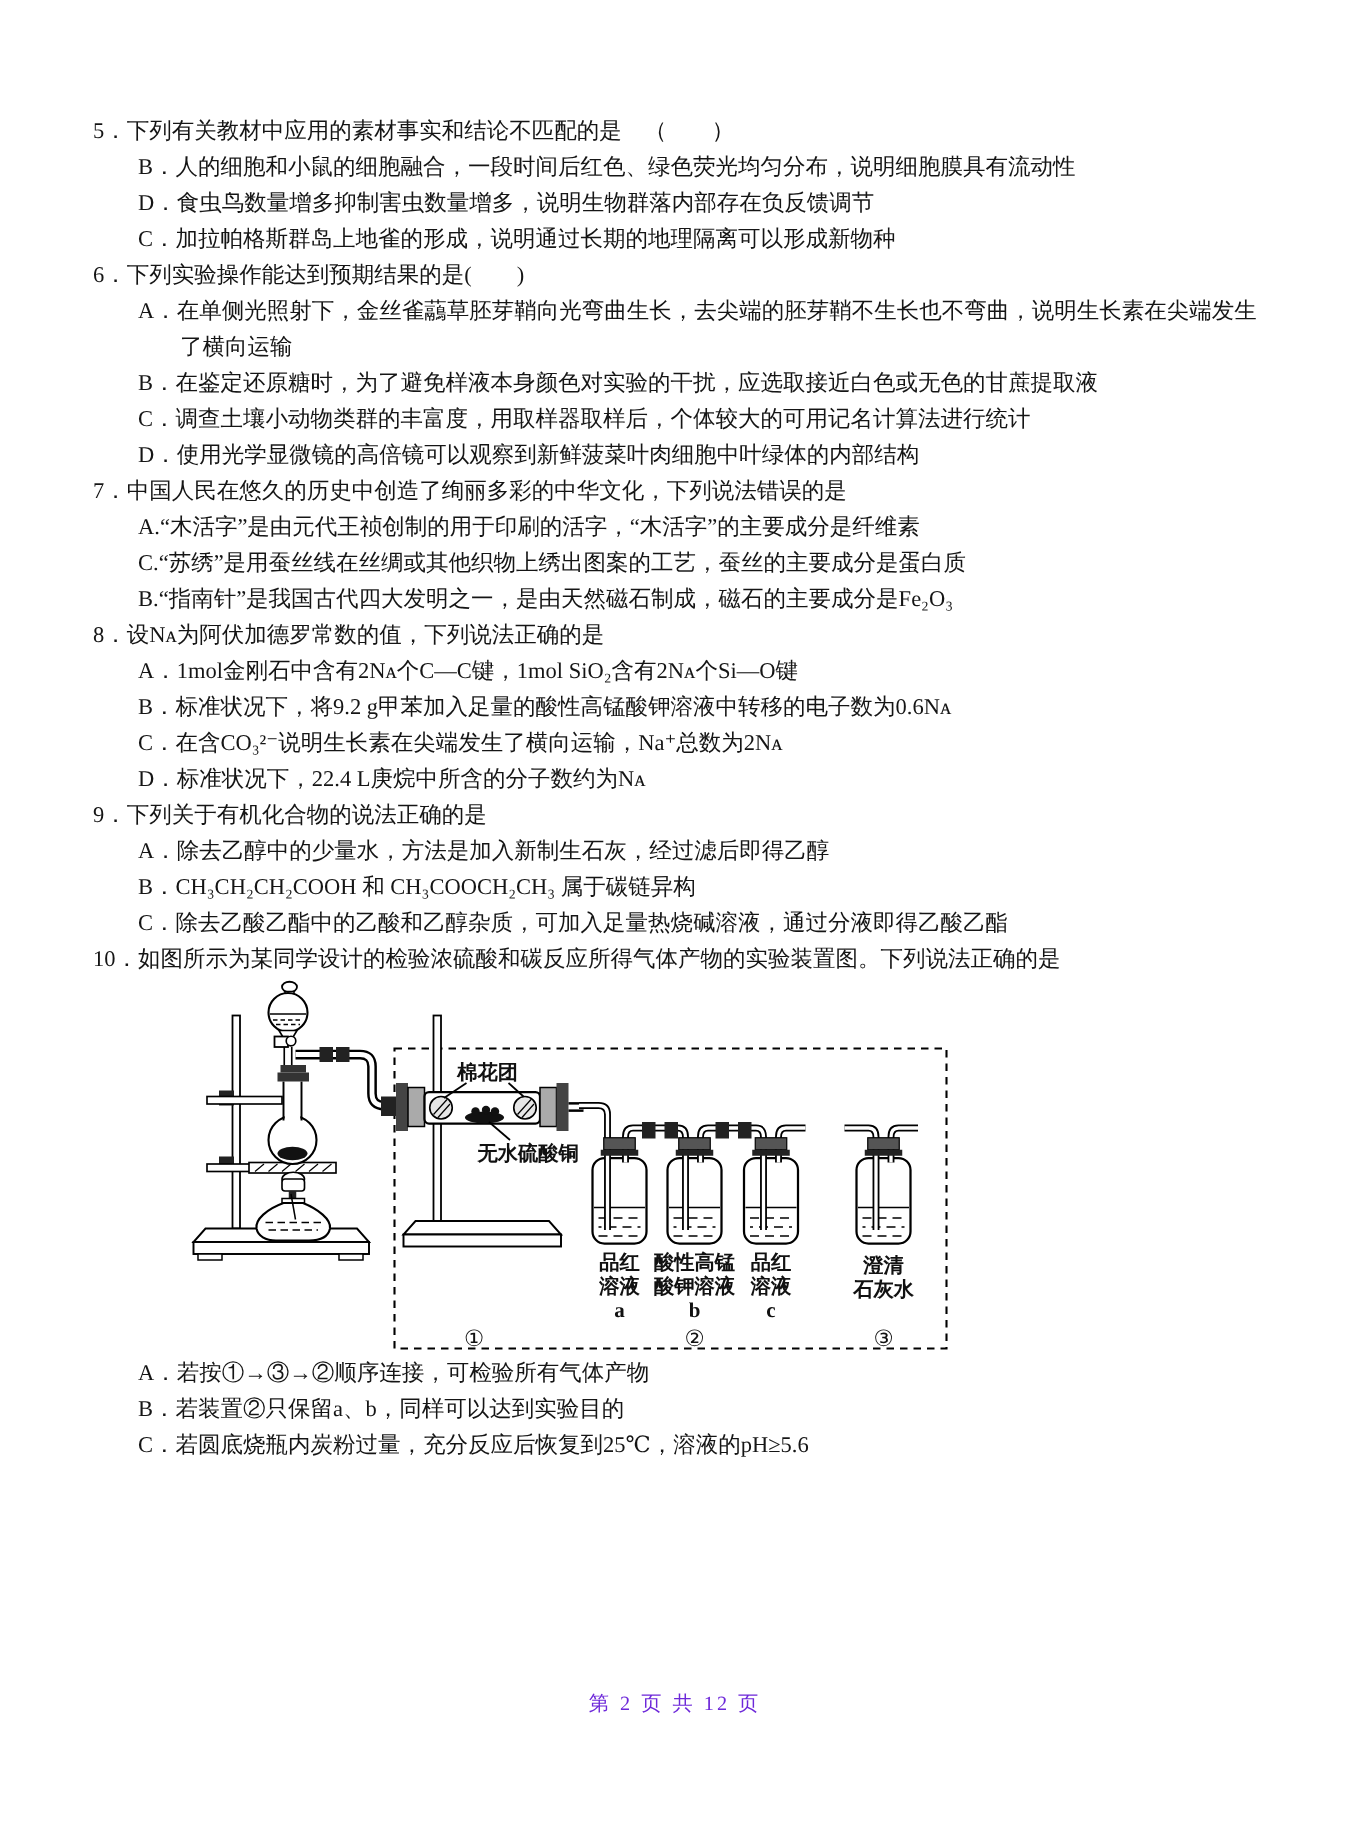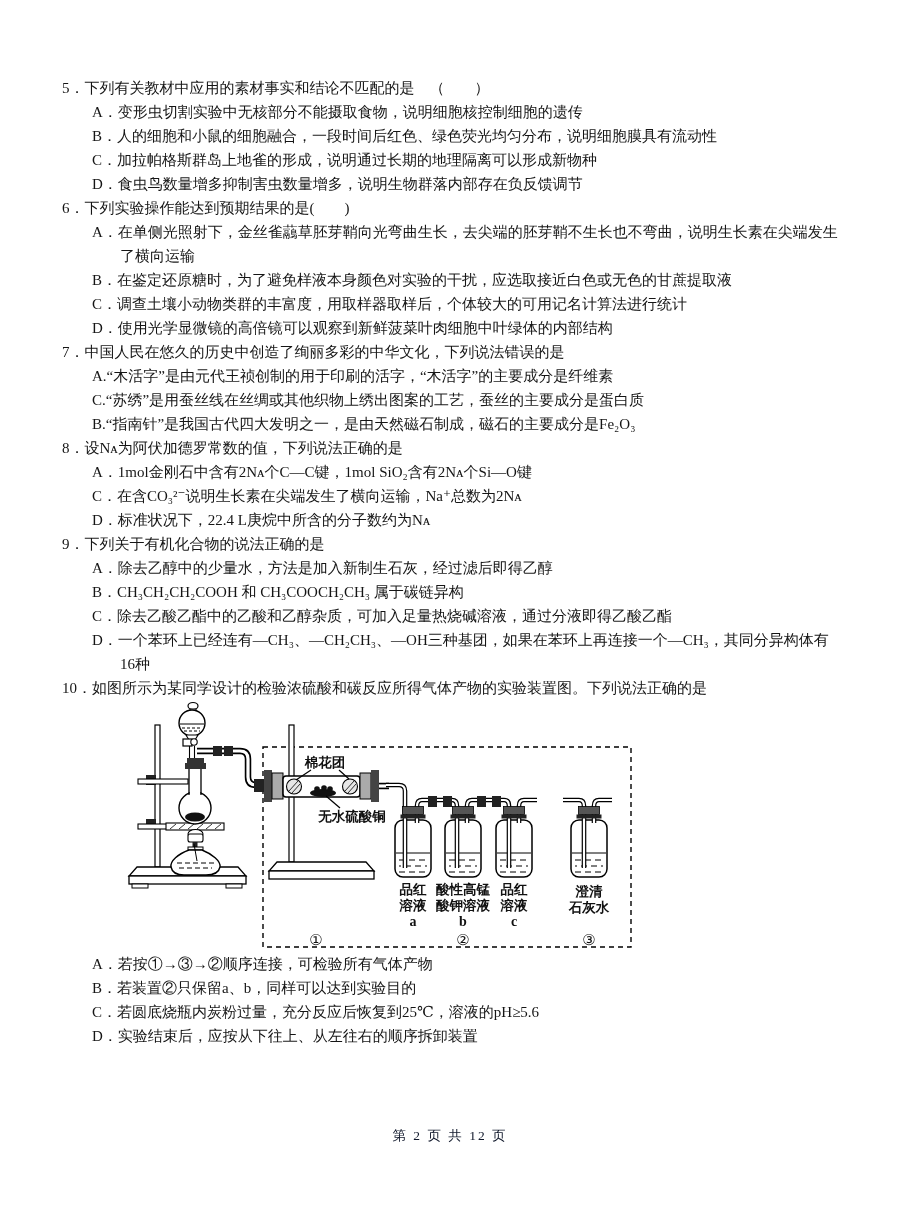--- a/index.html
+++ b/index.html
@@ -9,54 +9,51 @@
     font-family:"Liberation Serif","DejaVu Serif",serif;
     font-size:15px;line-height:24px;
   }
   .content{padding:76px 58px 0 62px;}
   .stem{padding-left:24px;text-indent:-24px;}
   .option{padding-left:58px;text-indent:-28px;}
   .diagram-slot{display:none;}
   .diagram-slot svg{display:block;margin-left:-2px;}
   .footer{
     position:absolute;top:1124px;left:0;width:100%;
-    text-align:center;font-size:13.5px;letter-spacing:2px;color:#0f172a;
+    text-align:center;font-size:13.5px;letter-spacing:2px;color:#6d28d9;
   }
   svg text{font-family:"Liberation Serif","DejaVu Serif",serif;fill:#111;}
   svg .lbl{font-weight:bold;font-size:13.5px;text-anchor:middle;}
   svg .tag{font-weight:bold;font-size:14px;text-anchor:middle;}
   svg .num{font-size:15px;text-anchor:middle;}
   svg .tube-o{stroke:#000;fill:none;}
   svg .tube-i{stroke:#fff;fill:none;}
 </style>
 </head>
 <body>
 
 <div class="content">
   <div>
   <div class="question">
     <div class="stem">
       <span>5．</span><span>下列有关教材中应用的素材事实和结论不匹配的是　（　　）</span>
     </div>
     <div class="opts">
-  <div class="option">
-    <span>A．</span><span>变形虫切割实验中无核部分不能摄取食物，说明细胞核控制细胞的遗传</span>
-  </div>
 
   <div class="option">
     <span>B．</span><span>人的细胞和小鼠的细胞融合，一段时间后红色、绿色荧光均匀分布，说明细胞膜具有流动性</span>
   </div>
 
   <div class="option">
+    <span>D．</span><span>食虫鸟数量增多抑制害虫数量增多，说明生物群落内部存在负反馈调节</span>
+  </div>
+
+  <div class="option">
     <span>C．</span><span>加拉帕格斯群岛上地雀的形成，说明通过长期的地理隔离可以形成新物种</span>
   </div>
-
-  <div class="option">
-    <span>D．</span><span>食虫鸟数量增多抑制害虫数量增多，说明生物群落内部存在负反馈调节</span>
-  </div>
 </div>
   </div>
 
   <div class="question">
     <div class="stem">
       <span>6．</span><span>下列实验操作能达到预期结果的是(　　)</span>
     </div>
     <div class="opts">
   <div class="option">
     <span>A．</span><span>在单侧光照射下，金丝雀虉草胚芽鞘向光弯曲生长，去尖端的胚芽鞘不生长也不弯曲，说明生长素在尖端发生了横向运输</span>
@@ -98,20 +95,23 @@
 
   <div class="question">
     <div class="stem">
       <span>8．</span><span>设Nᴀ为阿伏加德罗常数的值，下列说法正确的是</span>
     </div>
     <div class="opts">
   <div class="option">
     <span>A．</span><span>1mol金刚石中含有2Nᴀ个C—C键，1mol SiO₂含有2Nᴀ个Si—O键</span>
   </div>
 
+  <div class="option">
+    <span>B．</span><span>标准状况下，将9.2 g甲苯加入足量的酸性高锰酸钾溶液中转移的电子数为0.6Nᴀ</span>
+  </div>
 
   <div class="option">
     <span>C．</span><span>在含CO₃²⁻说明生长素在尖端发生了横向运输，Na⁺总数为2Nᴀ</span>
   </div>
 
   <div class="option">
     <span>D．</span><span>标准状况下，22.4 L庚烷中所含的分子数约为Nᴀ</span>
   </div>
 </div>
   </div>
@@ -126,23 +126,20 @@
   </div>
 
   <div class="option">
     <span>B．</span><span>CH₃CH₂CH₂COOH 和 CH₃COOCH₂CH₃ 属于碳链异构</span>
   </div>
 
   <div class="option">
     <span>C．</span><span>除去乙酸乙酯中的乙酸和乙醇杂质，可加入足量热烧碱溶液，通过分液即得乙酸乙酯</span>
   </div>
 
-  <div class="option">
-    <span>D．</span><span>一个苯环上已经连有—CH₃、—CH₂CH₃、—OH三种基团，如果在苯环上再连接一个—CH₃，其同分异构体有16种</span>
-  </div>
 </div>
   </div>
 
   <div class="question">
     <div class="stem">
       <span>10．</span><span>如图所示为某同学设计的检验浓硫酸和碳反应所得气体产物的实验装置图。下列说法正确的是</span>
     </div>
         <div class="diagram-slot" id="diagram-wrap" style="display: block;">
 <svg width="800" height="252" viewBox="60 745 800 252">
 
@@ -337,21 +334,18 @@
   </div>
 
   <div class="option">
     <span>B．</span><span>若装置②只保留a、b，同样可以达到实验目的</span>
   </div>
 
   <div class="option">
     <span>C．</span><span>若圆底烧瓶内炭粉过量，充分反应后恢复到25℃，溶液的pH≥5.6</span>
   </div>
 
-  <div class="option">
-    <span>D．</span><span>实验结束后，应按从下往上、从左往右的顺序拆卸装置</span>
-  </div>
 </div>
   </div>
 </div>
 </div>
 
 <div class="footer">第 2 页 共 12 页</div>
 
 </body></html>

